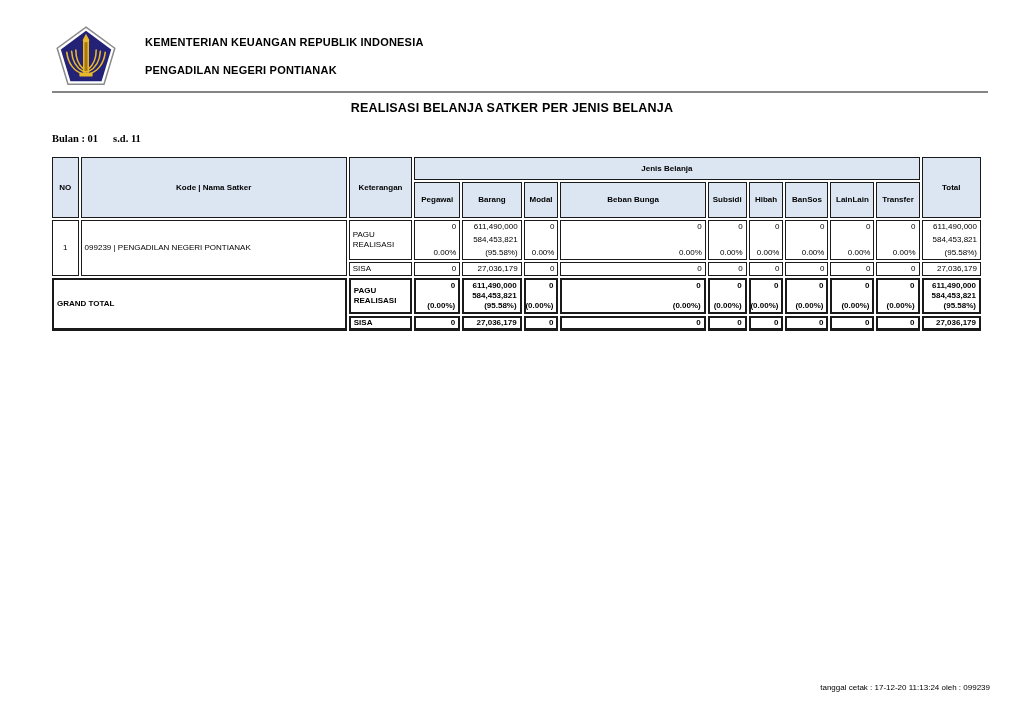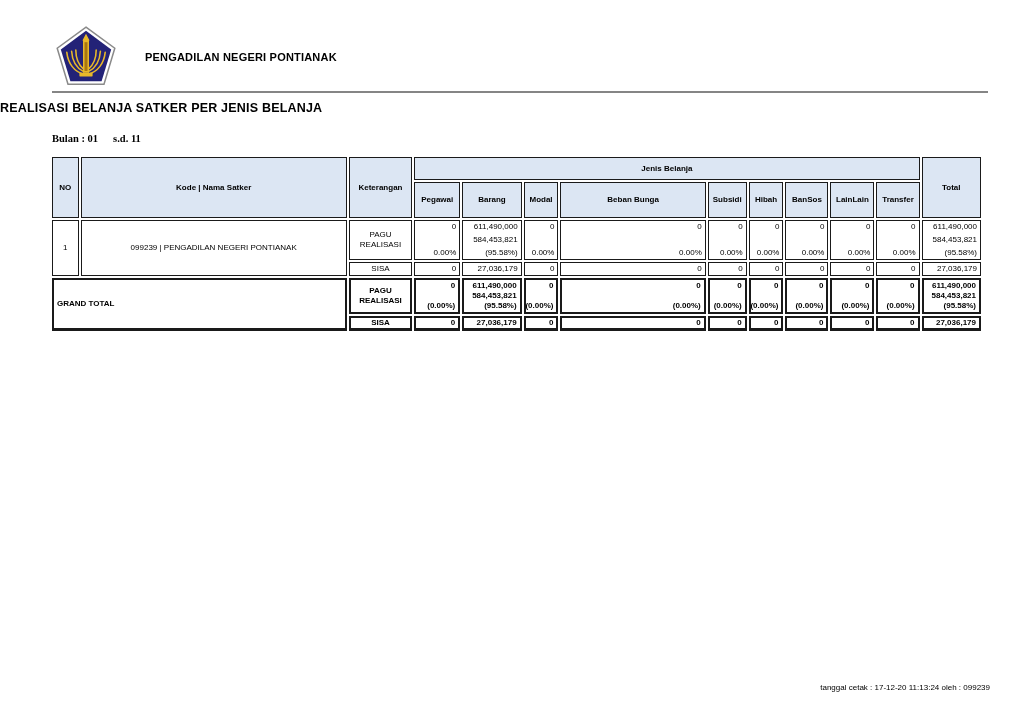--- a/index.html
+++ b/index.html
@@ -6,36 +6,36 @@
   body { margin: 0; background: #ffffff; }
   .page {
     position: relative; width: 1024px; height: 724px; background: #fff;
     font-family: "Liberation Sans", sans-serif; color: #000; overflow: hidden;
   }
   .logo { position: absolute; left: 56px; top: 26px; width: 60px; height: 60px; }
   .lh-text { position: absolute; left: 145px; top: 36px; }
   .lh-line { font-weight: bold; font-size: 11px; line-height: 13px; letter-spacing: 0.2px; }
   .lh-line.second { margin-top: 15px; }
   .rule { position: absolute; left: 52px; right: 36px; top: 91px; height: 2px; background: #858585; }
-  .title { position: absolute; left: 0; right: 0; top: 101px; font-weight: bold; font-size: 12.5px; letter-spacing: 0.2px; }
+  .title { position: absolute; left: 0; right: 0; top: 101px; text-align: center; font-weight: bold; font-size: 12.5px; letter-spacing: 0.2px; }
   .period { position: absolute; left: 52px; top: 133px; font-family: Liberation Serif, serif; font-weight: bold; font-size: 10.5px; }
   .period .sd { margin-left: 15px; }
 
   table.report {
     position: absolute; left: 50px; top: 155px; width: 933px;
     border-collapse: separate; border-spacing: 2px; table-layout: fixed;
     font-size: 8px; line-height: 10px;
   }
   th, td { border: 1px solid #1a1a1a; padding: 0 3px; overflow: hidden; background: #fff; }
   th { background: #dce6f3; font-weight: bold; text-align: center; vertical-align: middle; }
   tr.h1 th { height: 23px; }
   tr.h2 th { height: 36px; }
   td.c { text-align: center; vertical-align: middle; }
-  td.l { text-align: center; vertical-align: middle; }
-  td.ket { text-align: center; vertical-align: middle; }
+  td.l { text-align: left; vertical-align: middle; }
+  td.ket { text-align: left; vertical-align: middle; }
   td.num { text-align: right; }
   tr.main td { height: 40px; }
   tr.main td.num { vertical-align: top; }
   .v3 { display: flex; flex-direction: column; justify-content: space-between; align-items: flex-end; min-height: 38px; padding: 1px 0; }
   .v3g { min-height: 32px; }
   tr.sisa td { height: 14px; vertical-align: middle; }
   tr.gt td { border-width: 2px; font-weight: bold; }
   tr.gtmain td { height: 34px; }
   tr.gtsisa td { height: 12px; vertical-align: middle; border-bottom-width: 3px; }
   td.gtlabel { border-bottom-width: 3px !important; text-align: left; vertical-align: middle; font-weight: bold; }
@@ -59,20 +59,21 @@
       <path d="M54,76 C66,70 73,58 74,42"></path>
       <path d="M54,72 C62,65 67,54 67,40"></path>
     </g>
     <polygon points="50,13 56,24 44,24" fill="#e8b82a"></polygon>
     <rect x="45" y="23" width="10" height="55" fill="#e8b82a"></rect>
     <rect x="47.5" y="27" width="5" height="48" fill="#a87711"></rect>
     <rect x="39" y="78" width="22" height="6" rx="1" fill="#e8b82a"></rect>
   </svg>
 
   <div class="lh-text">
+    <div class="lh-line">KEMENTERIAN KEUANGAN REPUBLIK INDONESIA</div>
     <div class="lh-line second">PENGADILAN NEGERI PONTIANAK</div>
   </div>
 
   <div class="rule"></div>
 
   <div class="title">REALISASI BELANJA SATKER PER JENIS BELANJA</div>
 
   <div class="period">
     <span>Bulan : 01</span><span class="sd">s.d. 11</span>
   </div>

